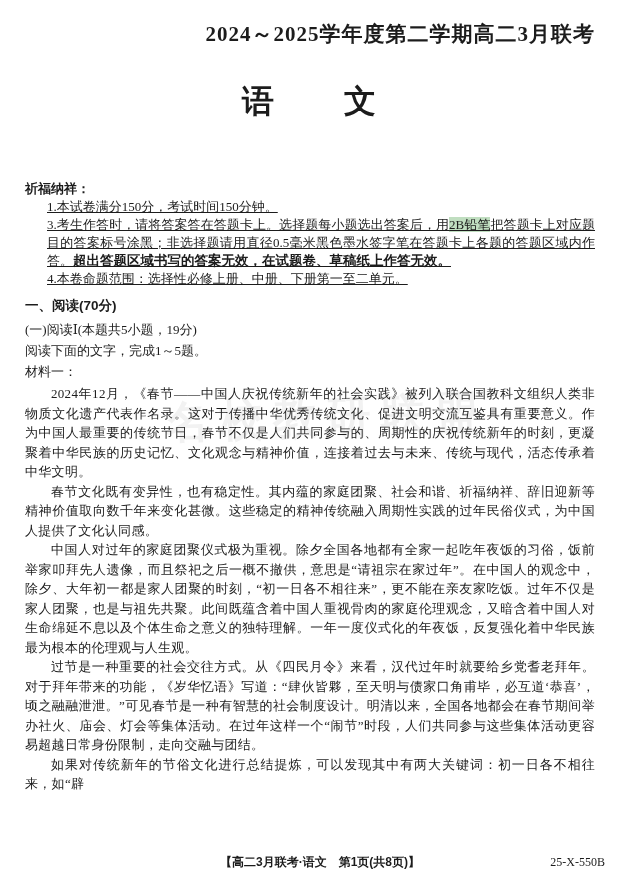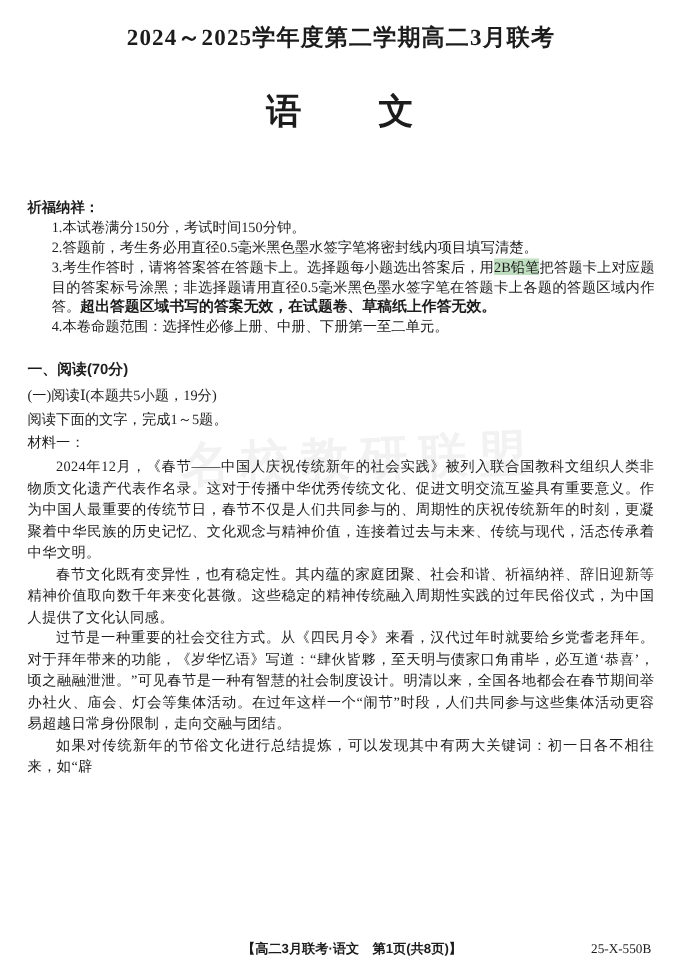--- a/index.html
+++ b/index.html
@@ -8,51 +8,51 @@
     position: relative;
     width: 620px;
     height: 883px;
     background: #ffffff;
     font-family: "Liberation Serif", "DejaVu Serif", serif;
     color: #1c1c1c;
     padding: 16px 25px 0 25px;
     overflow: hidden;
   }
   .exam-title {
-    text-align: center;
+    text-align: right;
     font-size: 21px;
     font-weight: 700;
     letter-spacing: 1px;
     margin-top: 4px;
   }
   .subject {
     text-align: center;
     font-size: 32px;
     font-weight: 700;
     margin-top: 32px;
     letter-spacing: 2px;
   }
   .notice { margin-top: 56px; font-size: 13px; line-height: 18px; }
   .notice-heading {
     font-family: "Liberation Sans", "DejaVu Sans", sans-serif;
     font-weight: 700;
     font-size: 13px;
   }
-  .notice-item { margin-left: 22px; text-align: justify; }
+  .notice-item { margin-left: 22px; text-align: justify; text-decoration: underline; }
   .hl-green { background: rgba(140, 195, 140, 0.55); }
   .em-black {
     font-family: "Liberation Sans", "DejaVu Sans", sans-serif;
     font-weight: 700;
     font-size: 13.5px;
   }
   .section-heading {
     font-family: "Liberation Sans", "DejaVu Sans", sans-serif;
     font-weight: 700;
     font-size: 13.5px;
-    margin-top: 20px;
+    margin-top: 8px;
     line-height: 20px;
   }
   .subsection-heading { font-size: 13px; line-height: 21px; margin-top: 3px; }
   .instruction { font-size: 13px; line-height: 21px; }
   .material-label { font-size: 13px; line-height: 21px; }
   .body-text { margin-top: 2px; }
   .body-para {
     font-size: 13px;
     line-height: 19.5px;
     text-align: justify;
@@ -80,53 +80,53 @@
   }
   .footer-center {
     text-align: center;
     font-family: "Liberation Sans", "DejaVu Sans", sans-serif;
     font-weight: 700;
     font-size: 12px;
     margin-left: 20px;
   }
   .footer-right {
     position: absolute;
-    right: 28px;
+    right: 15px;
     top: 1px;
     font-size: 12px;
   }
 </style>
 </head>
 <body>
 
 <div class="page">
 
   <div class="watermark">名校教研联盟</div>
 
   <h1 class="exam-title">2024～2025学年度第二学期高二3月联考</h1>
   <h2 class="subject">语　　文</h2>
 
   <div class="notice">
     <div class="notice-heading">祈福纳祥：</div>
     <div class="notice-item">1.本试卷满分150分，考试时间150分钟。</div>
-    <div class="notice-item">2.答题前，考生务必用直径0.5毫米黑色墨水签字笔将密封线内项目填写清楚。</div>
     <div class="notice-item">
       <span>3.考生作答时，请将答案答在答题卡上。选择题每小题选出答案后，用</span><span class="hl-green">2B铅笔</span><span>把答题卡上对应题目的答案标号涂黑；非选择题请用直径0.5毫米黑色墨水签字笔在答题卡上各题的答题区域内作答。</span><span class="em-black">超出答题区域书写的答案无效，在试题卷、草稿纸上作答无效。</span>
     </div>
     <div class="notice-item">4.本卷命题范围：选择性必修上册、中册、下册第一至二单元。</div>
   </div>
 
   <div class="section-heading">一、阅读(70分)</div>
   <div class="subsection-heading">(一)阅读Ⅰ(本题共5小题，19分)</div>
   <div class="instruction">阅读下面的文字，完成1～5题。</div>
   <div class="material-label">材料一：</div>
 
   <div class="body-text">
     <p class="body-para">2024年12月，《春节——中国人庆祝传统新年的社会实践》被列入联合国教科文组织人类非物质文化遗产代表作名录。这对于传播中华优秀传统文化、促进文明交流互鉴具有重要意义。作为中国人最重要的传统节日，春节不仅是人们共同参与的、周期性的庆祝传统新年的时刻，更凝聚着中华民族的历史记忆、文化观念与精神价值，连接着过去与未来、传统与现代，活态传承着中华文明。</p>
     <p class="body-para">春节文化既有变异性，也有稳定性。其内蕴的家庭团聚、社会和谐、祈福纳祥、辞旧迎新等精神价值取向数千年来变化甚微。这些稳定的精神传统融入周期性实践的过年民俗仪式，为中国人提供了文化认同感。</p>
+    <p class="body-para">中国人对过年的家庭团聚仪式极为重视。除夕全国各地都有全家一起吃年夜饭的习俗，饭前举家叩拜先人遗像，而且祭祀之后一概不撤供，意思是“请祖宗在家过年”。在中国人的观念中，除夕、大年初一都是家人团聚的时刻，“初一日各不相往来”，更不能在亲友家吃饭。过年不仅是家人团聚，也是与祖先共聚。此间既蕴含着中国人重视骨肉的家庭伦理观念，又暗含着中国人对生命绵延不息以及个体生命之意义的独特理解。一年一度仪式化的年夜饭，反复强化着中华民族最为根本的伦理观与人生观。</p>
     <p class="body-para">过节是一种重要的社会交往方式。从《四民月令》来看，汉代过年时就要给乡党耆老拜年。对于拜年带来的功能，《岁华忆语》写道：“肆伙皆夥，至天明与债家口角甫毕，必互道‘恭喜’，顷之融融泄泄。”可见春节是一种有智慧的社会制度设计。明清以来，全国各地都会在春节期间举办社火、庙会、灯会等集体活动。在过年这样一个“闹节”时段，人们共同参与这些集体活动更容易超越日常身份限制，走向交融与团结。</p>
     <p class="body-para">如果对传统新年的节俗文化进行总结提炼，可以发现其中有两大关键词：初一日各不相往来，如“辟</p>
   </div>
 
   <div class="footer">
     <div class="footer-center">【高二3月联考·语文　第1页(共8页)】</div>
     <div class="footer-right">25-X-550B</div>
   </div>
 
 </div>

